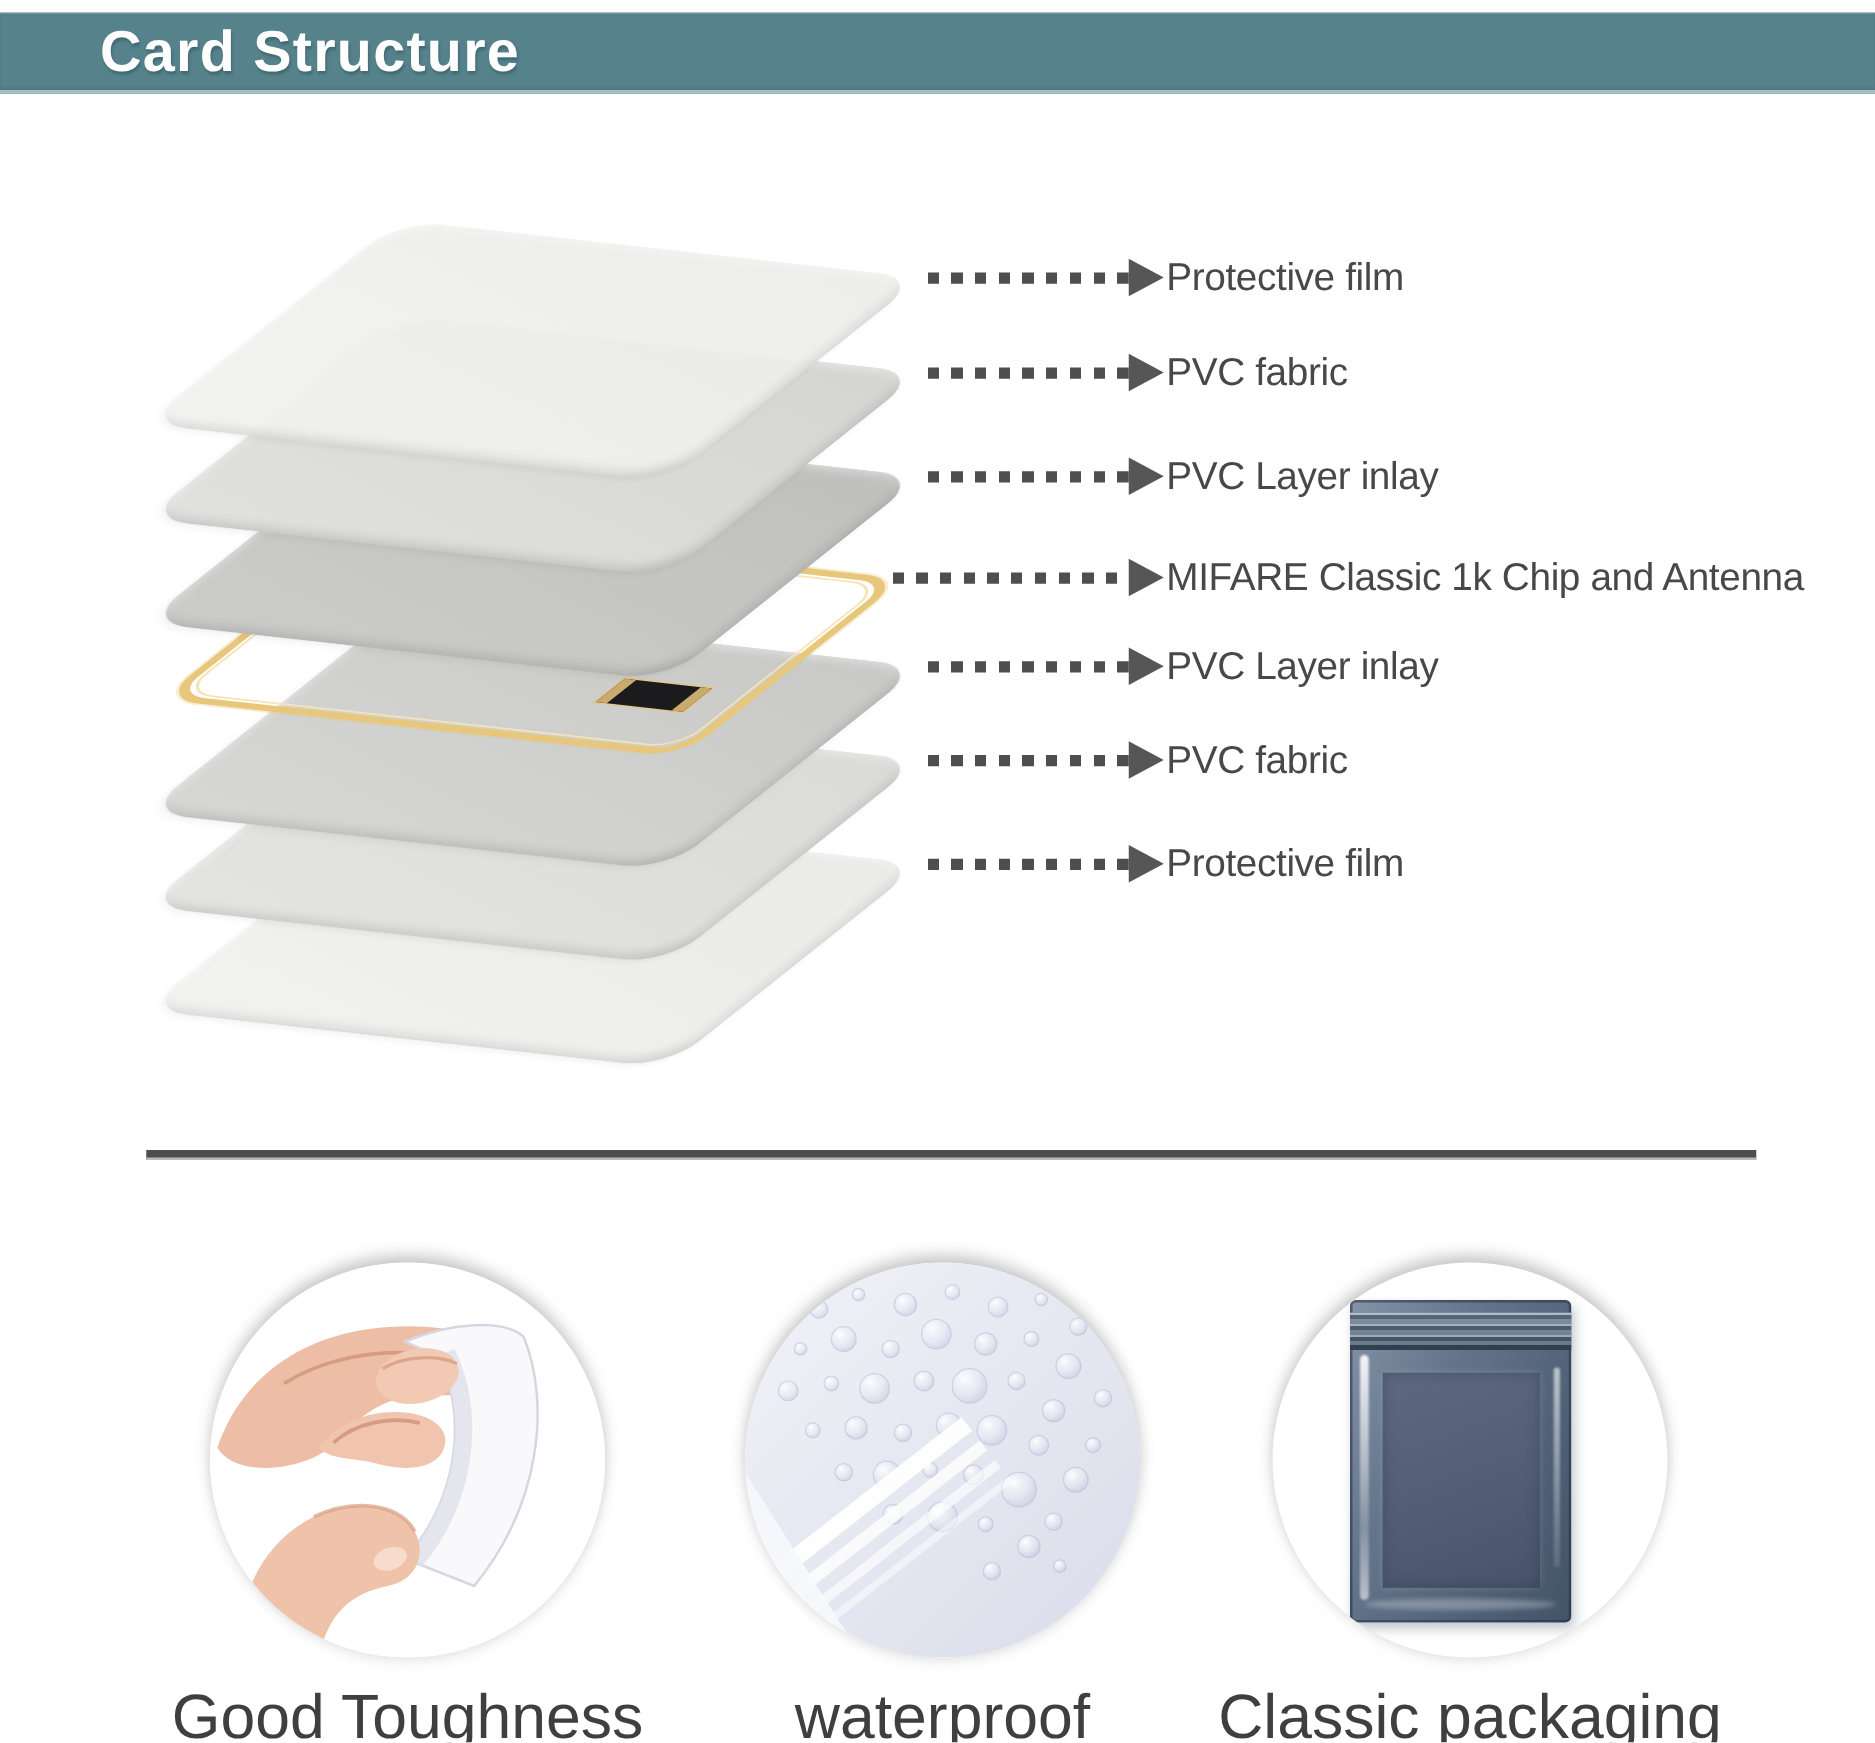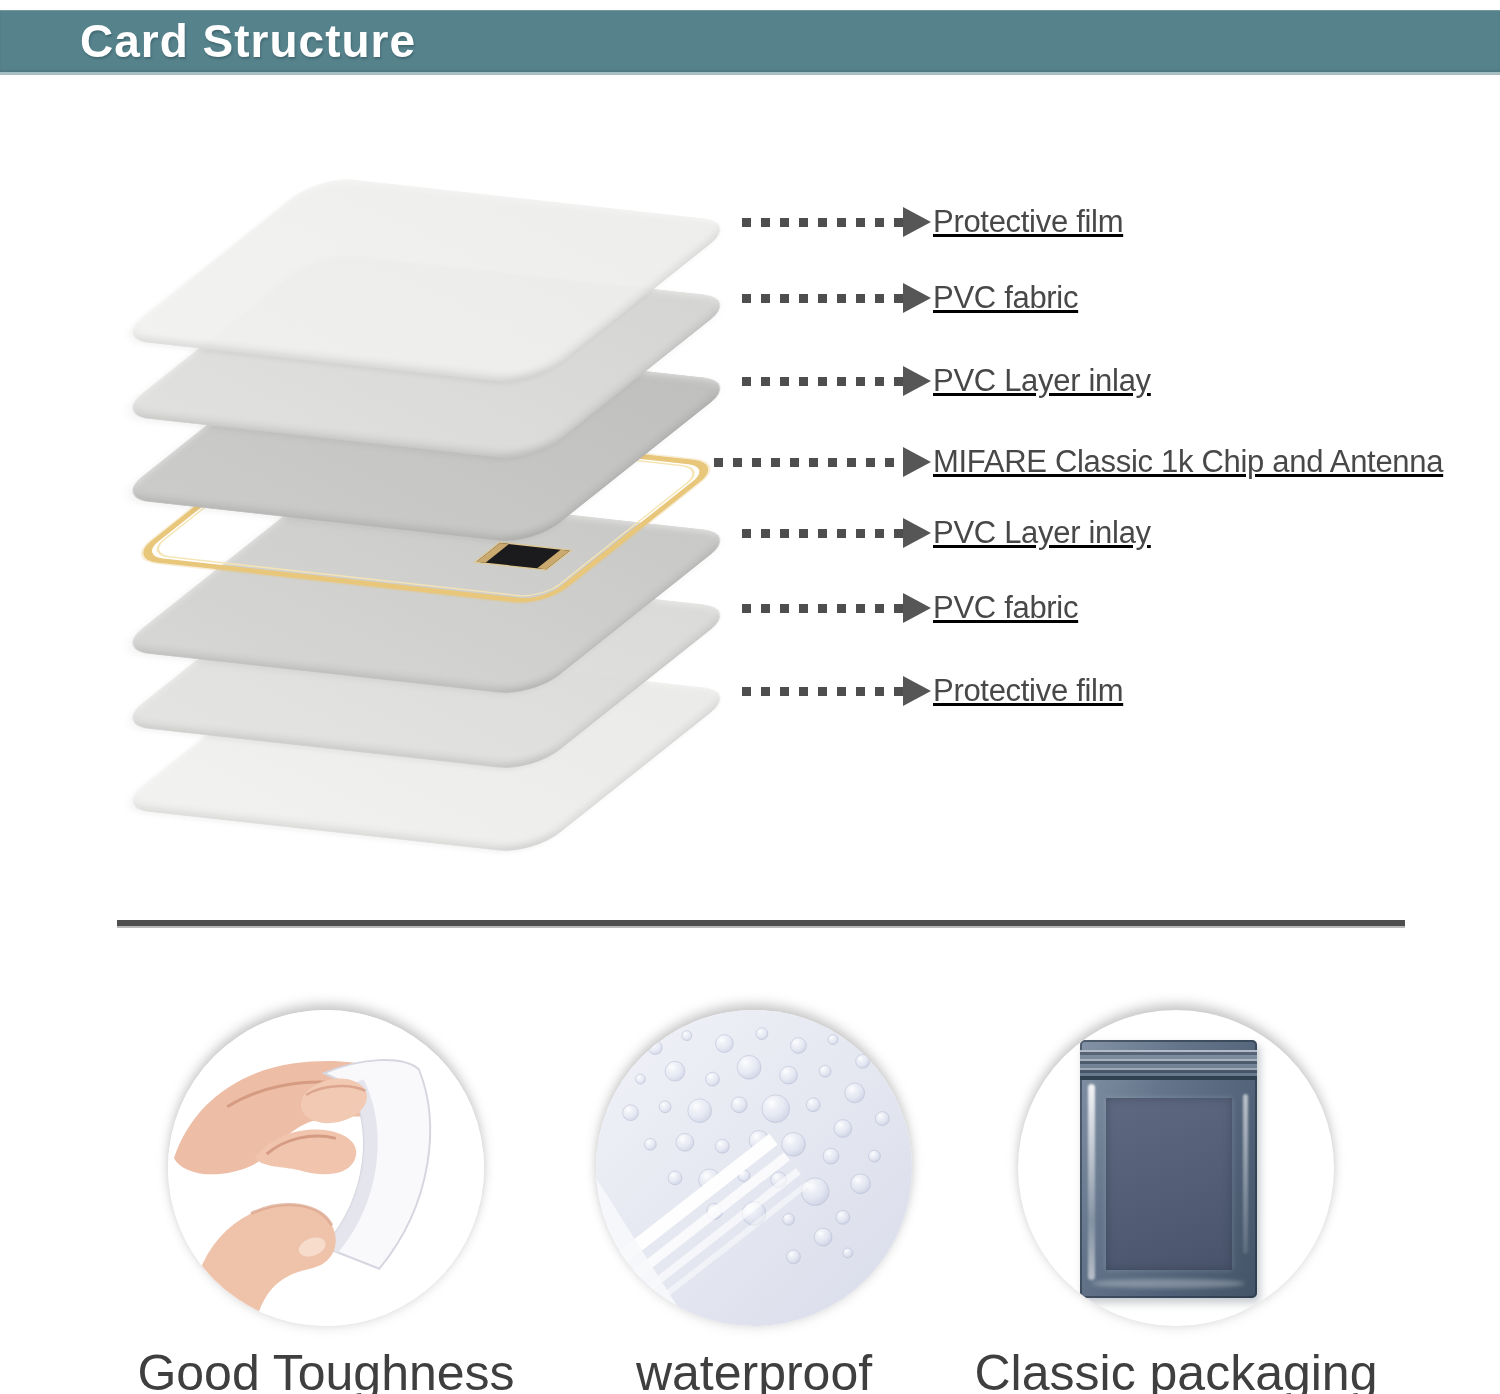--- a/index.html
+++ b/index.html
@@ -50,21 +50,21 @@
   }
   .chip {
     position:absolute; left:500px; top:463px; width:52px; height:30px;
     background:#1B1B1D; border-left:9px solid #CBAA70; border-right:9px solid #CBAA70;
     box-shadow:0 0 0 2px #DEC894;
     transform:matrix(0.994, 0.11, -0.782, 0.622, 0, 0); transform-origin:0 0; z-index:5;
   }
 
   
   .callout {
-    position:absolute; display:flex; align-items:center; height:36px; z-index:9;text-decoration:underline;
+    position:absolute; display:flex; align-items:center; height:36px; z-index:9;
   }
   .callout .dash {
     height:9px;
     background:repeating-linear-gradient(90deg,#4E4E4E 0 9px, transparent 9px 19px);
   }
   .callout .arr {
     width:0; height:0; flex:none;
     border-left:28px solid #565656;
     border-top:15px solid transparent;
     border-bottom:15px solid transparent;

